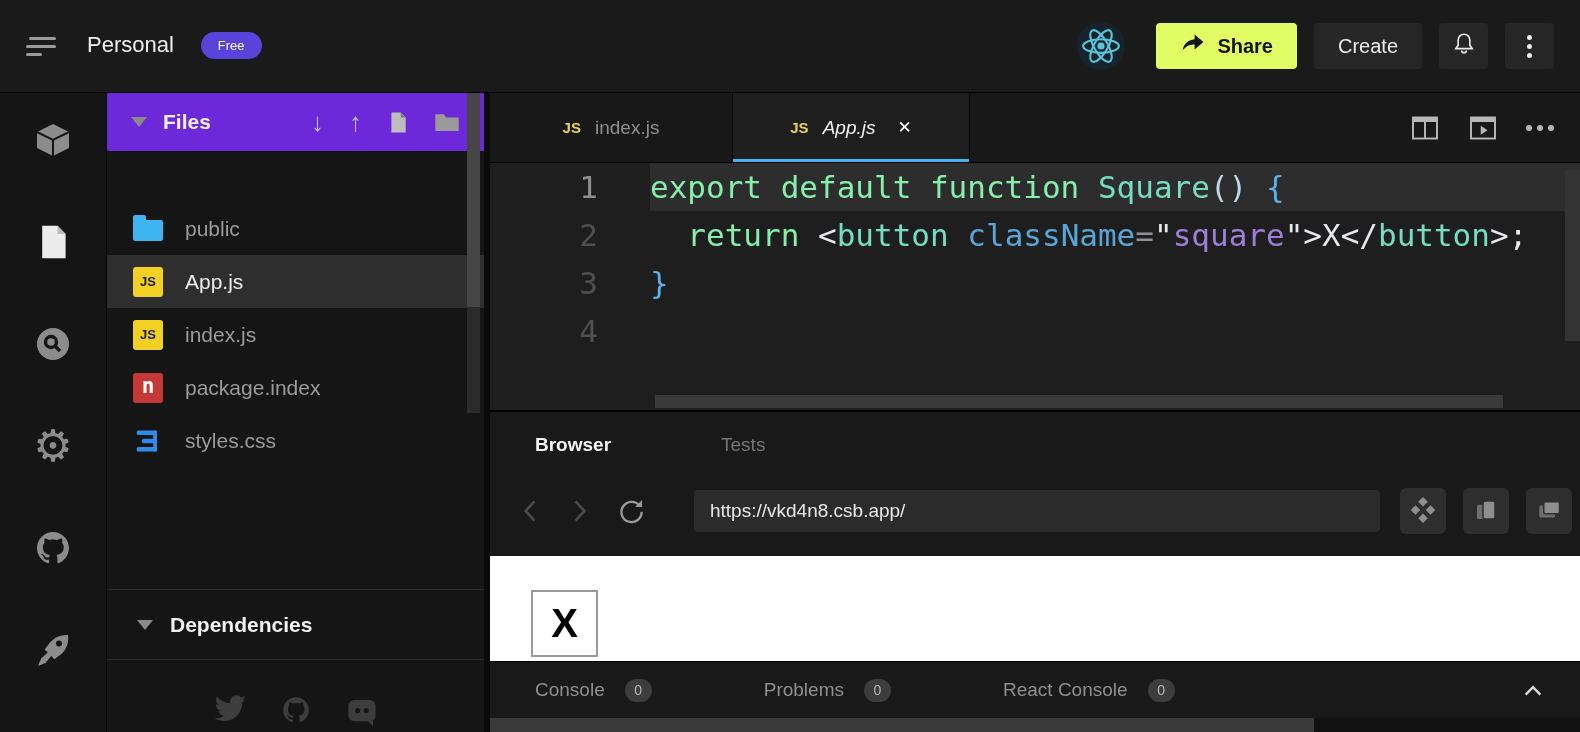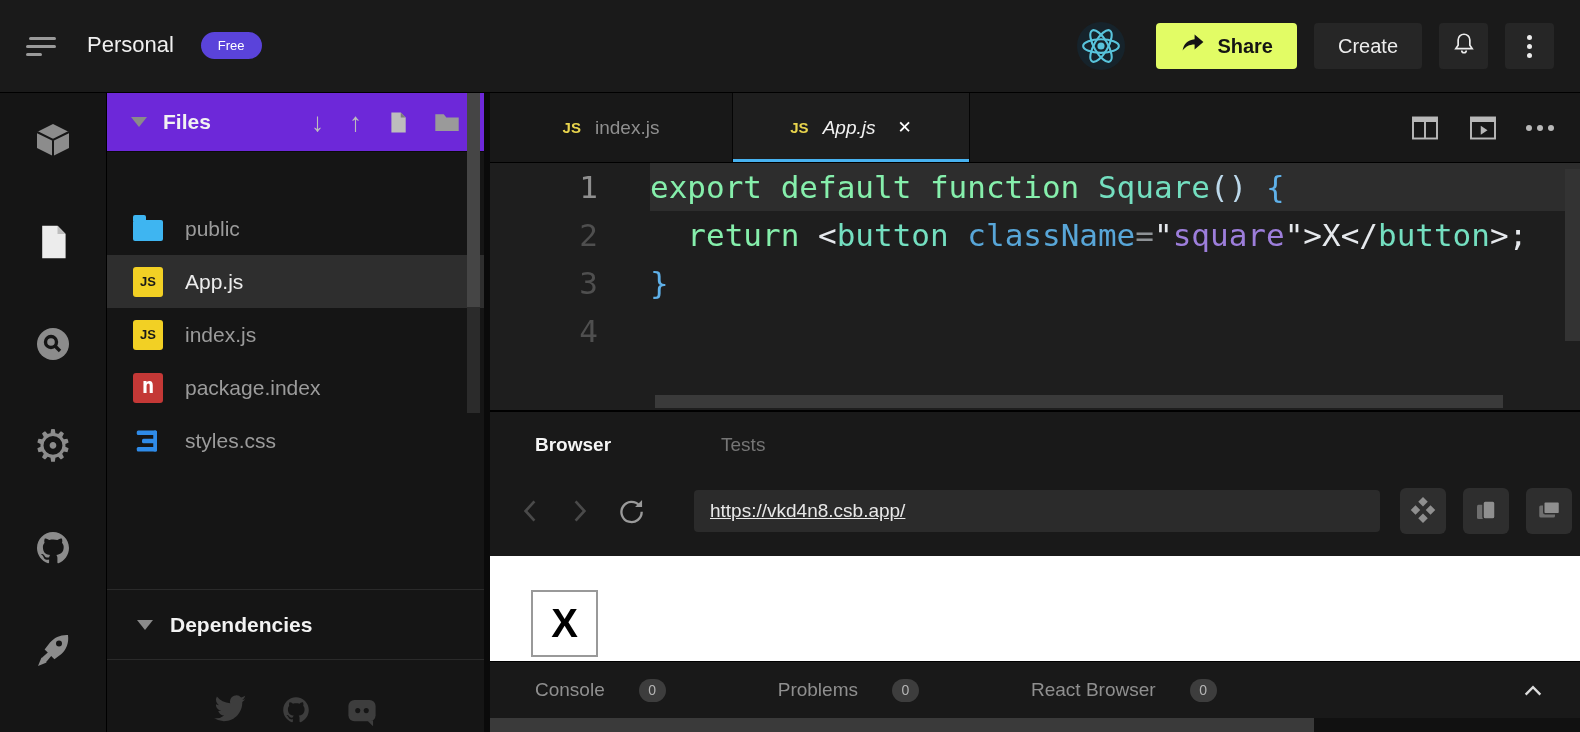--- a/index.html
+++ b/index.html
@@ -91,33 +91,33 @@
   .tk-kw{color:#86efac} .tk-tag{color:#74dfc0} .tk-attr{color:#58a6d8} .tk-op{color:#8e9296}
   .tk-str{color:#9d7edb} .tk-plain{color:#e6e9ed} .tk-brace{color:#5fb0e8} .tk-paren{color:#bcd8ea}
   .hscroll { position:absolute; left:165px; bottom:2px; width:848px; height:13px; background:#3a3a3a; }
   .vscroll { position:absolute; right:0; top:6px; width:15px; height:172px; background:#333; }
 
   
   .browser { height:322px; background:#191919; border-top:2px solid #000; display:flex; flex-direction:column; position:relative; flex:none; }
   .bp-tabs { height:66px; display:flex; align-items:center; padding-left:45px; gap:110px; font-size:19px; flex:none; }
   .bp-tab-active { color:#f5f5f5; font-weight:700; cursor:pointer; }
   .bp-tab { color:#757575; cursor:pointer; }
-  .url-row { height:78px; display:flex; align-items:center; padding:0 8px 12px 22px; flex:none;text-decoration:underline; }
+  .url-row { height:78px; display:flex; align-items:center; padding:0 8px 12px 22px; flex:none; }
   .nav-ic { width:36px; height:36px; display:flex; align-items:center; justify-content:center; margin-right:14px; cursor:pointer; }
   .url-input { width:686px; height:42px; margin-left:32px; background:#2b2b2b; border:none; border-radius:4px;
                color:#e8e8e8; font-size:19px; padding:0 16px; font-family:"Liberation Sans", sans-serif; }
   .url-actions { margin-left:auto; display:flex; gap:17px; }
   .sq-btn { width:46px; height:46px; background:#2e2e2e; border:none; border-radius:6px; display:flex;
             align-items:center; justify-content:center; cursor:pointer; }
   .preview { height:105px; background:#ffffff; position:relative; flex:none; }
   .square-button { position:absolute; left:41px; top:34px; width:67px; height:67px; background:#fff; border:2px solid #999;
                    color:#000; font-size:40px; font-weight:700; display:flex; align-items:center; justify-content:center;
                    font-family:"Liberation Sans", sans-serif; cursor:pointer; }
   .console-bar { height:57px; border-top:1px solid #000; display:flex; align-items:center; padding-left:45px; gap:112px; flex:none; }
-  .c-group { display:flex; align-items:center; gap:34px; color:#8f8f8f; font-size:19px; cursor:pointer; }
+  .c-group { display:flex; align-items:center; gap:20px; color:#8f8f8f; font-size:19px; cursor:pointer; }
   .count-badge { min-width:27px; height:23px; border-radius:12px; background:#3d3d3d; color:#b5b5b5; font-size:14px;
                  display:flex; align-items:center; justify-content:center; padding:0 7px; }
   .chev-up { margin-left:auto; margin-right:36px; cursor:pointer; display:flex; }
   .bottom-scroll { height:14px; background:#111; flex:none; }
   .bottom-scroll .thumb { width:824px; height:14px; background:#3a3a3a; }
 </style>
 </head>
 <body>
 
 <header class="topbar">
@@ -408,21 +408,21 @@
       <div class="console-bar">
         <span class="c-group">
           <span>Console</span>
           <span class="count-badge">0</span>
         </span>
         <span class="c-group">
           <span>Problems</span>
           <span class="count-badge">0</span>
         </span>
         <span class="c-group">
-          <span>React Browser</span>
+          <span>React Console</span>
           <span class="count-badge">0</span>
         </span>
         <span class="chev-up">
           <svg width="22" height="16" viewBox="0 0 24 16">
               <path d="M4 13l8-8 8 8" stroke="#dcdcdc" stroke-width="2.6" fill="none"></path>
             </svg>
         </span>
       </div>
 
       <div class="bottom-scroll">

